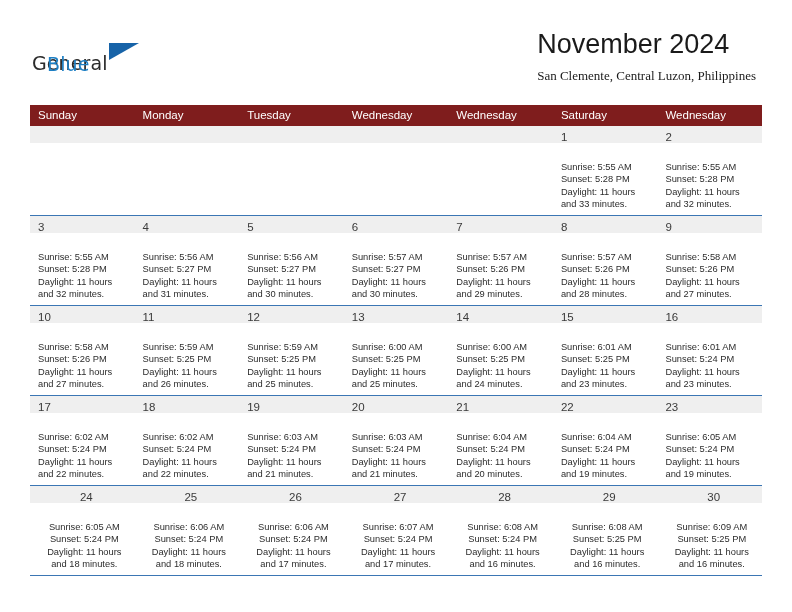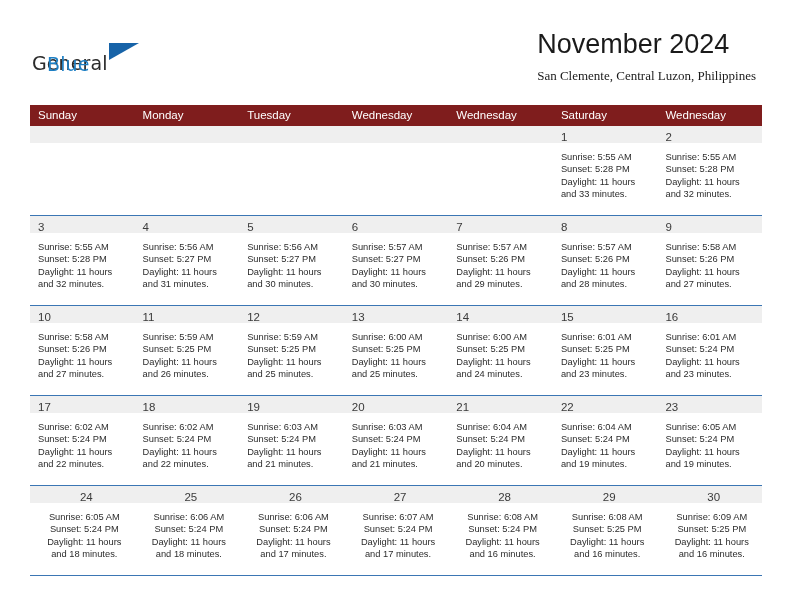--- a/index.html
+++ b/index.html
@@ -136,21 +136,21 @@
     padding: 1px 0 0 8px;
     box-sizing: border-box;
   }
   .day-num {
     font-size: 11.5px;
     color: #3a3a3a;
     line-height: 15px;
     font-family: "Liberation Sans", sans-serif;
   }
   .day-info {
-    padding: 8px 4px 0 8px;
+    padding: 18px 4px 0 8px;
     font-size: 9.3px;
     line-height: 12.3px;
     color: #2c2c2c;
     font-family: "Liberation Sans", sans-serif;
   }
   .day-info div {
     white-space: nowrap;
   }
 </style>
 </head>

